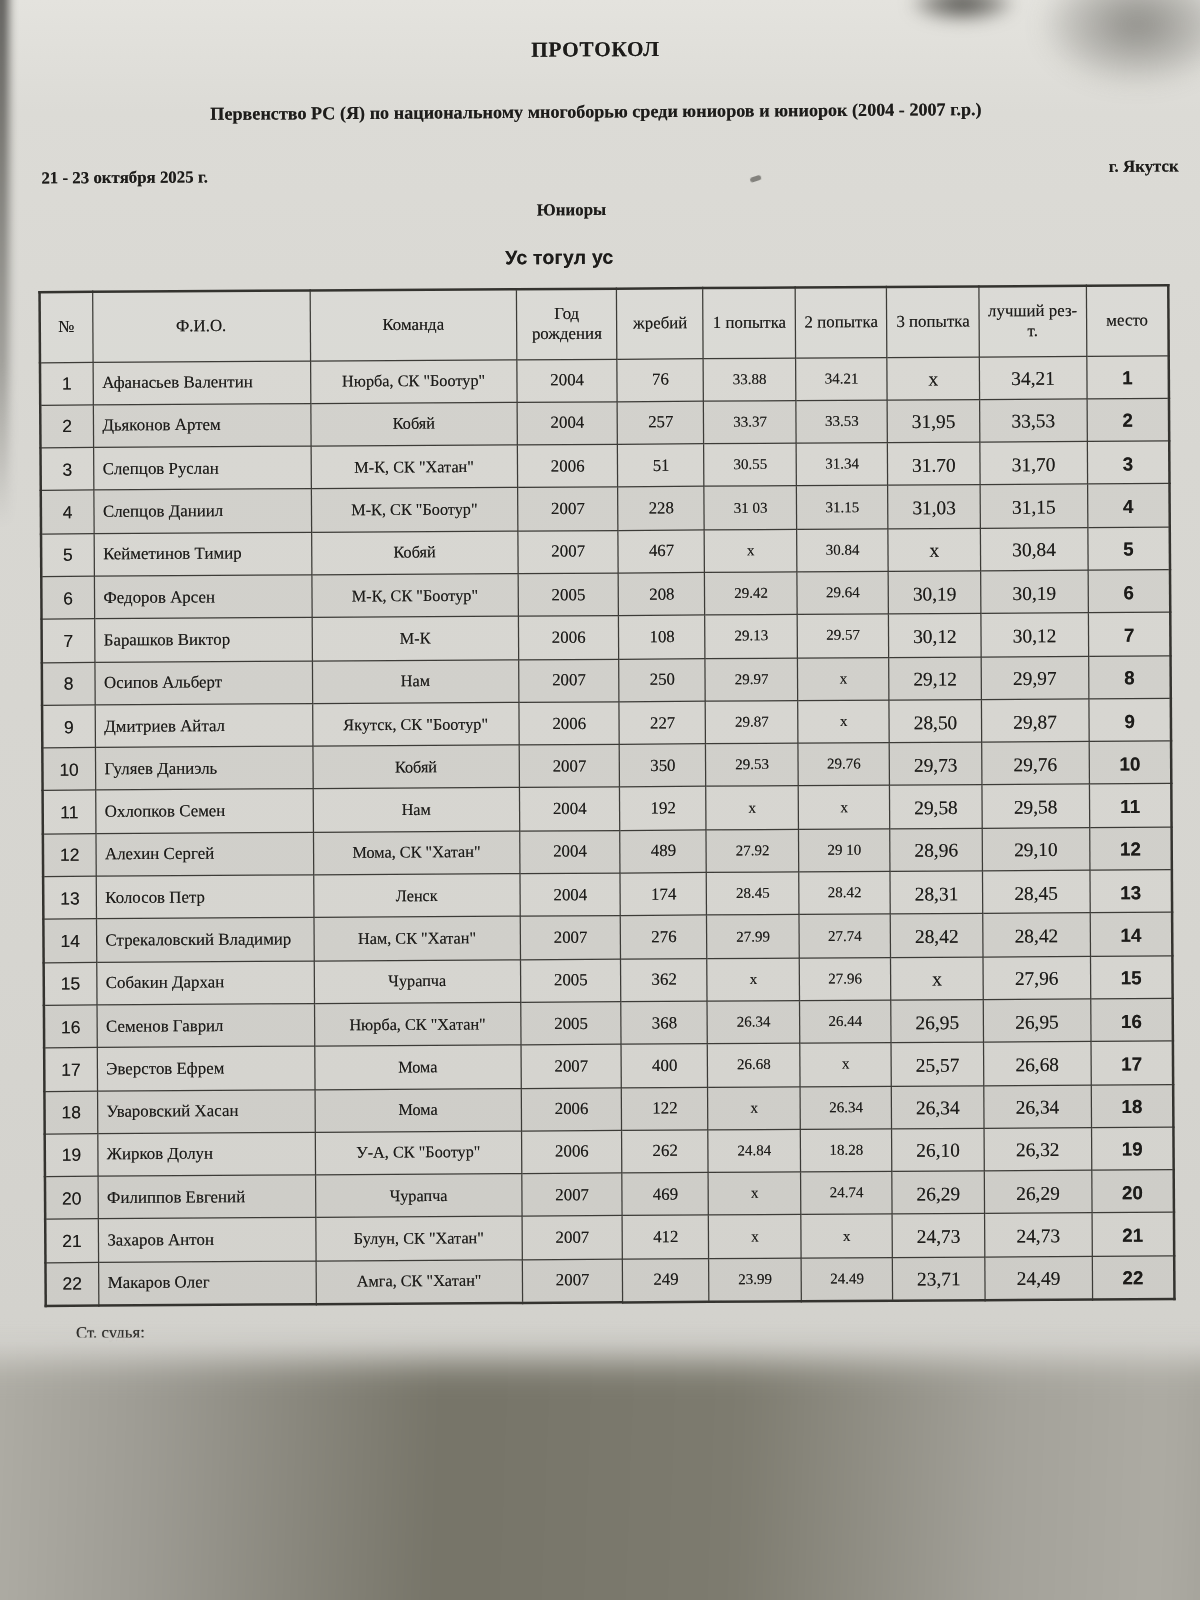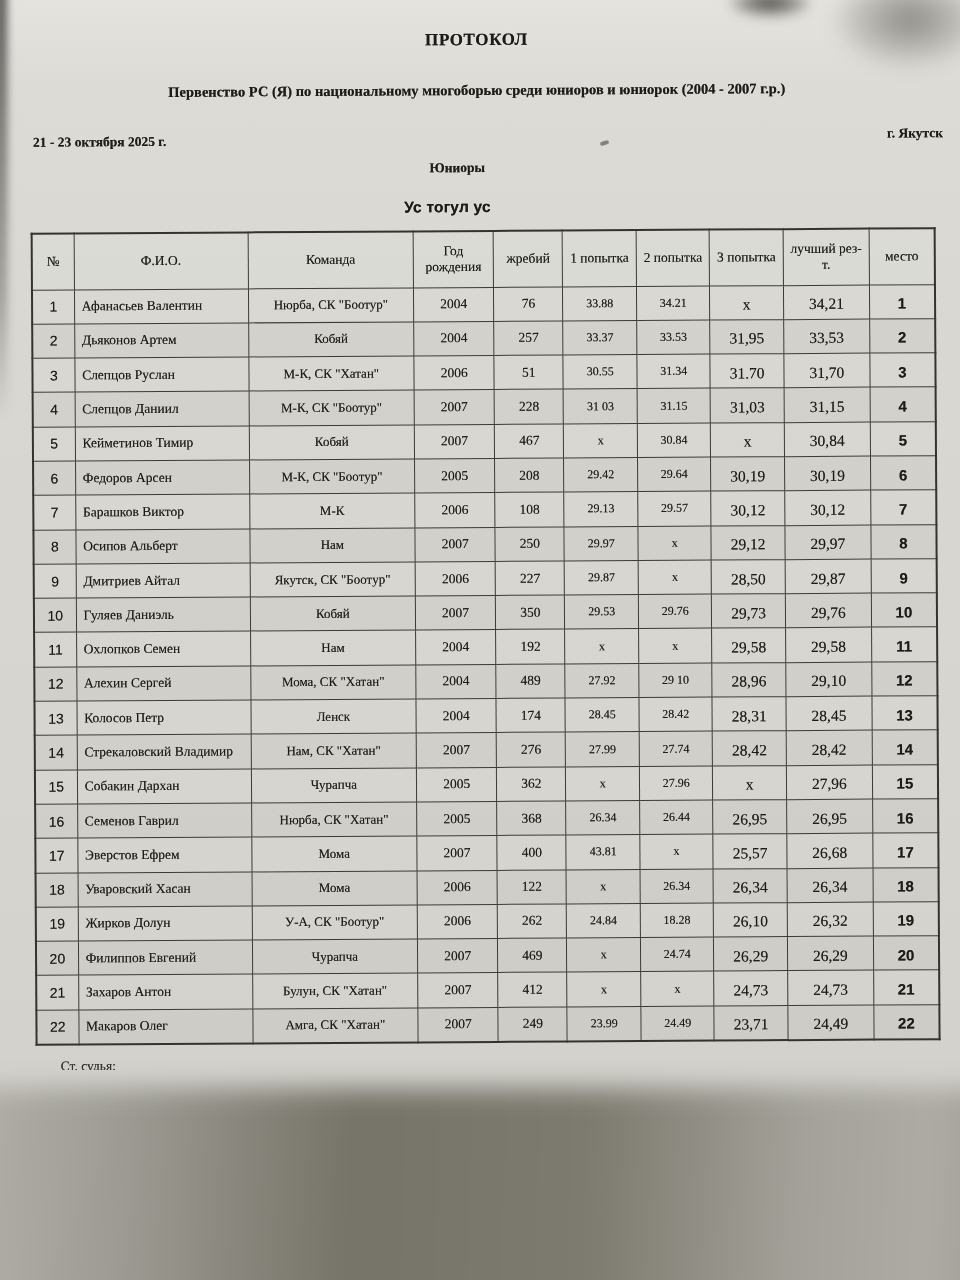--- a/index.html
+++ b/index.html
@@ -322,21 +322,21 @@
             <td class="c7">26,95</td>
             <td class="c8">26,95</td>
             <td class="c9">16</td>
           </tr>
           <tr>
             <td class="c0">17</td>
             <td class="c1">Эверстов Ефрем</td>
             <td class="c2">Мома</td>
             <td class="c3">2007</td>
             <td class="c4">400</td>
-            <td class="c5">43.81</td>
+            <td class="c5">26.68</td>
             <td class="c6">х</td>
             <td class="c7">25,57</td>
             <td class="c8">26,68</td>
             <td class="c9">17</td>
           </tr>
           <tr>
             <td class="c0">18</td>
             <td class="c1">Уваровский Хасан</td>
             <td class="c2">Мома</td>
             <td class="c3">2006</td>

